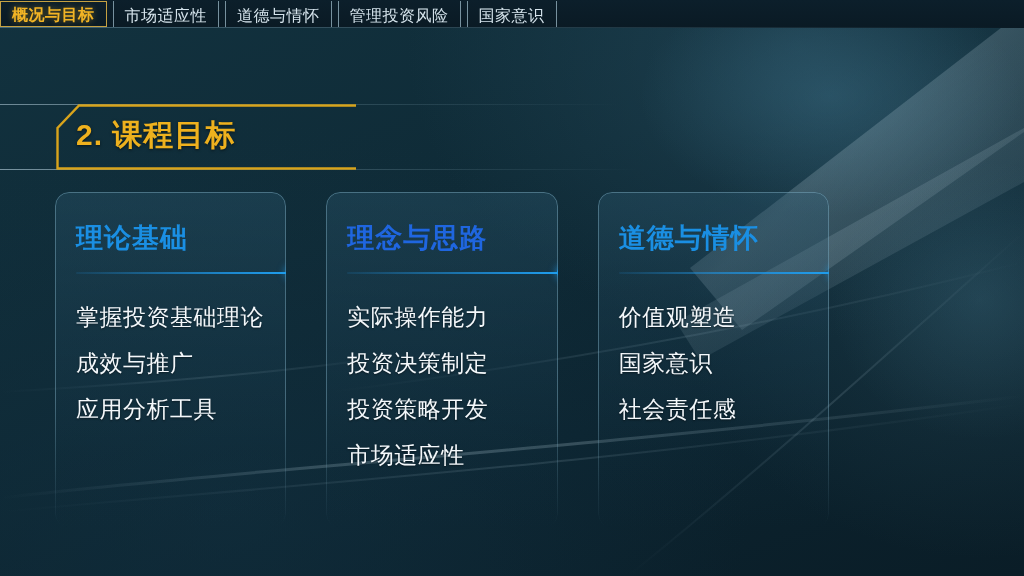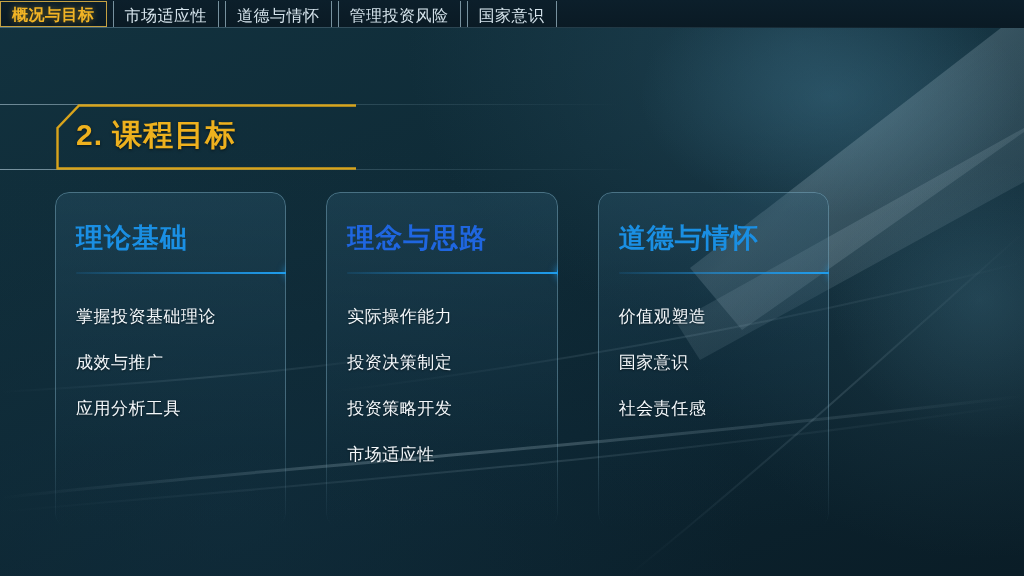--- a/index.html
+++ b/index.html
@@ -176,21 +176,21 @@
   .card-list {
     position: absolute;
     left: 21px;
     top: 102px;
     right: 12px;
     margin: 0;
     padding: 0;
     list-style: none;
   }
   .card-list li {
-    font-size: 17px;
+    font-size: 23px;
     line-height: 46px;
     color: #f4f8fb;
     letter-spacing: 0.5px;
     white-space: nowrap;
     text-shadow: 0 1px 2px rgba(0,0,0,0.45);
   }
 </style>
 </head>
 <body>
 

